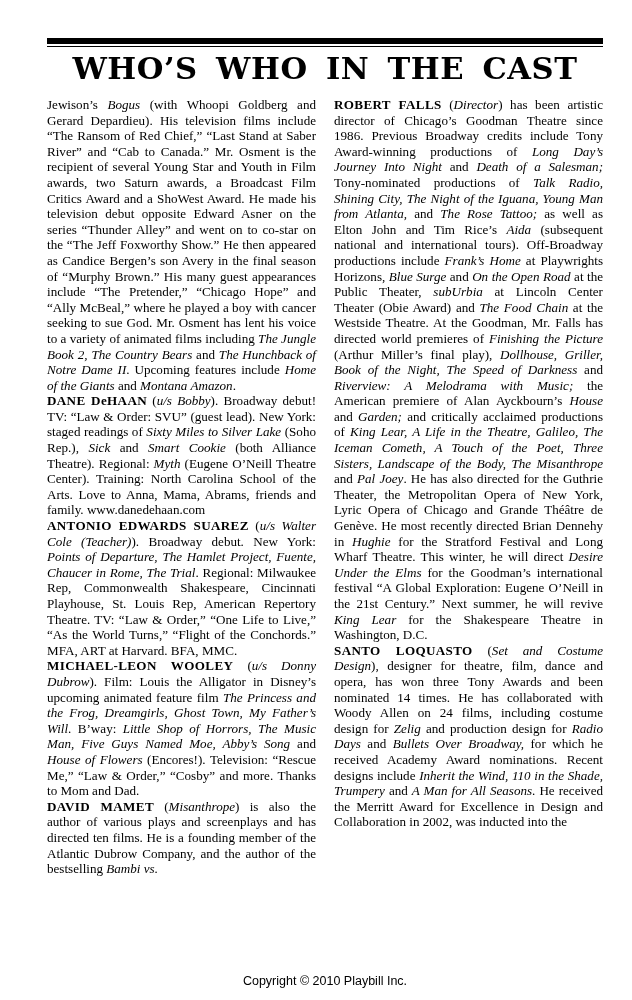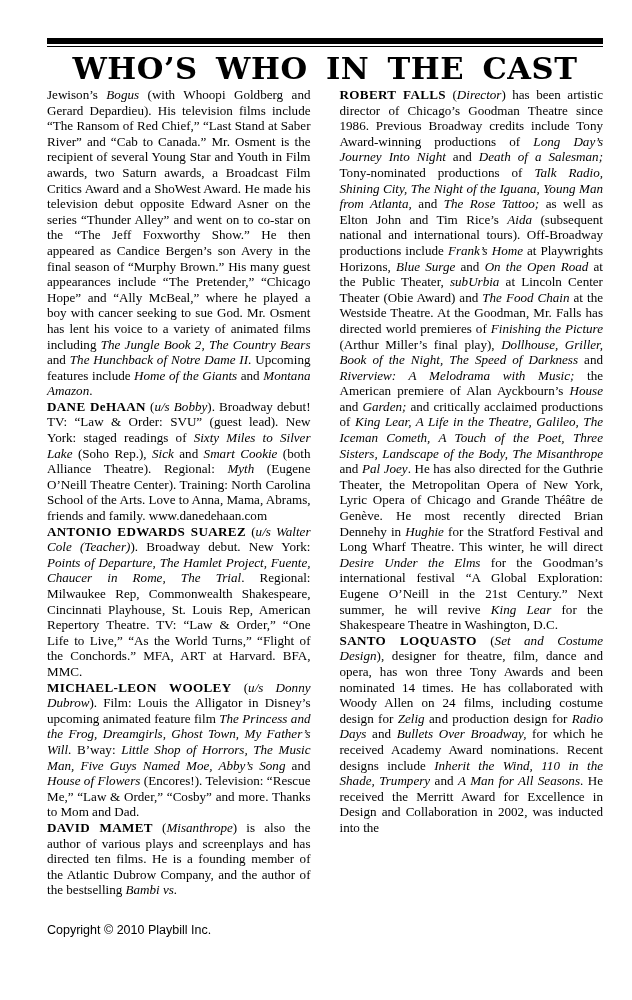--- a/index.html
+++ b/index.html
@@ -58,25 +58,25 @@
     line-height: 34px;
     white-space: nowrap;
     transform: scaleX(1.02);
   }
   .masthead .word { display: inline-block; margin: 0 9px; }
 
   
   .columns {
     position: absolute;
     left: 38px;
-    top: 87px;
+    top: 97px;
     width: 556px;
     height: 848px;
     display: flex;
-    gap: 29px;
+    gap: 18px;
     align-items: flex-start;
   }
   .col {
     width: 269px;
     font-size: 13.1px;
     line-height: 15.6px;
     text-align: justify;
     text-justify: inter-word;
     hyphens: none;
     -webkit-hyphens: none;
@@ -90,23 +90,23 @@
   .bio-name {
     font-weight: bold;
     letter-spacing: 0.35px;
   }
   em, .ital { font-style: italic; }
 
   
   .footer {
     position: absolute;
     left: 38px;
-    top: 923px;
+    top: 974px;
     width: 556px;
-    text-align: left;
+    text-align: center;
     font-family: "Liberation Sans", "DejaVu Sans", sans-serif;
     font-size: 12.5px;
     color: #000;
   }
 </style>
 </head>
 <body>
 
 <div class="page">
 

